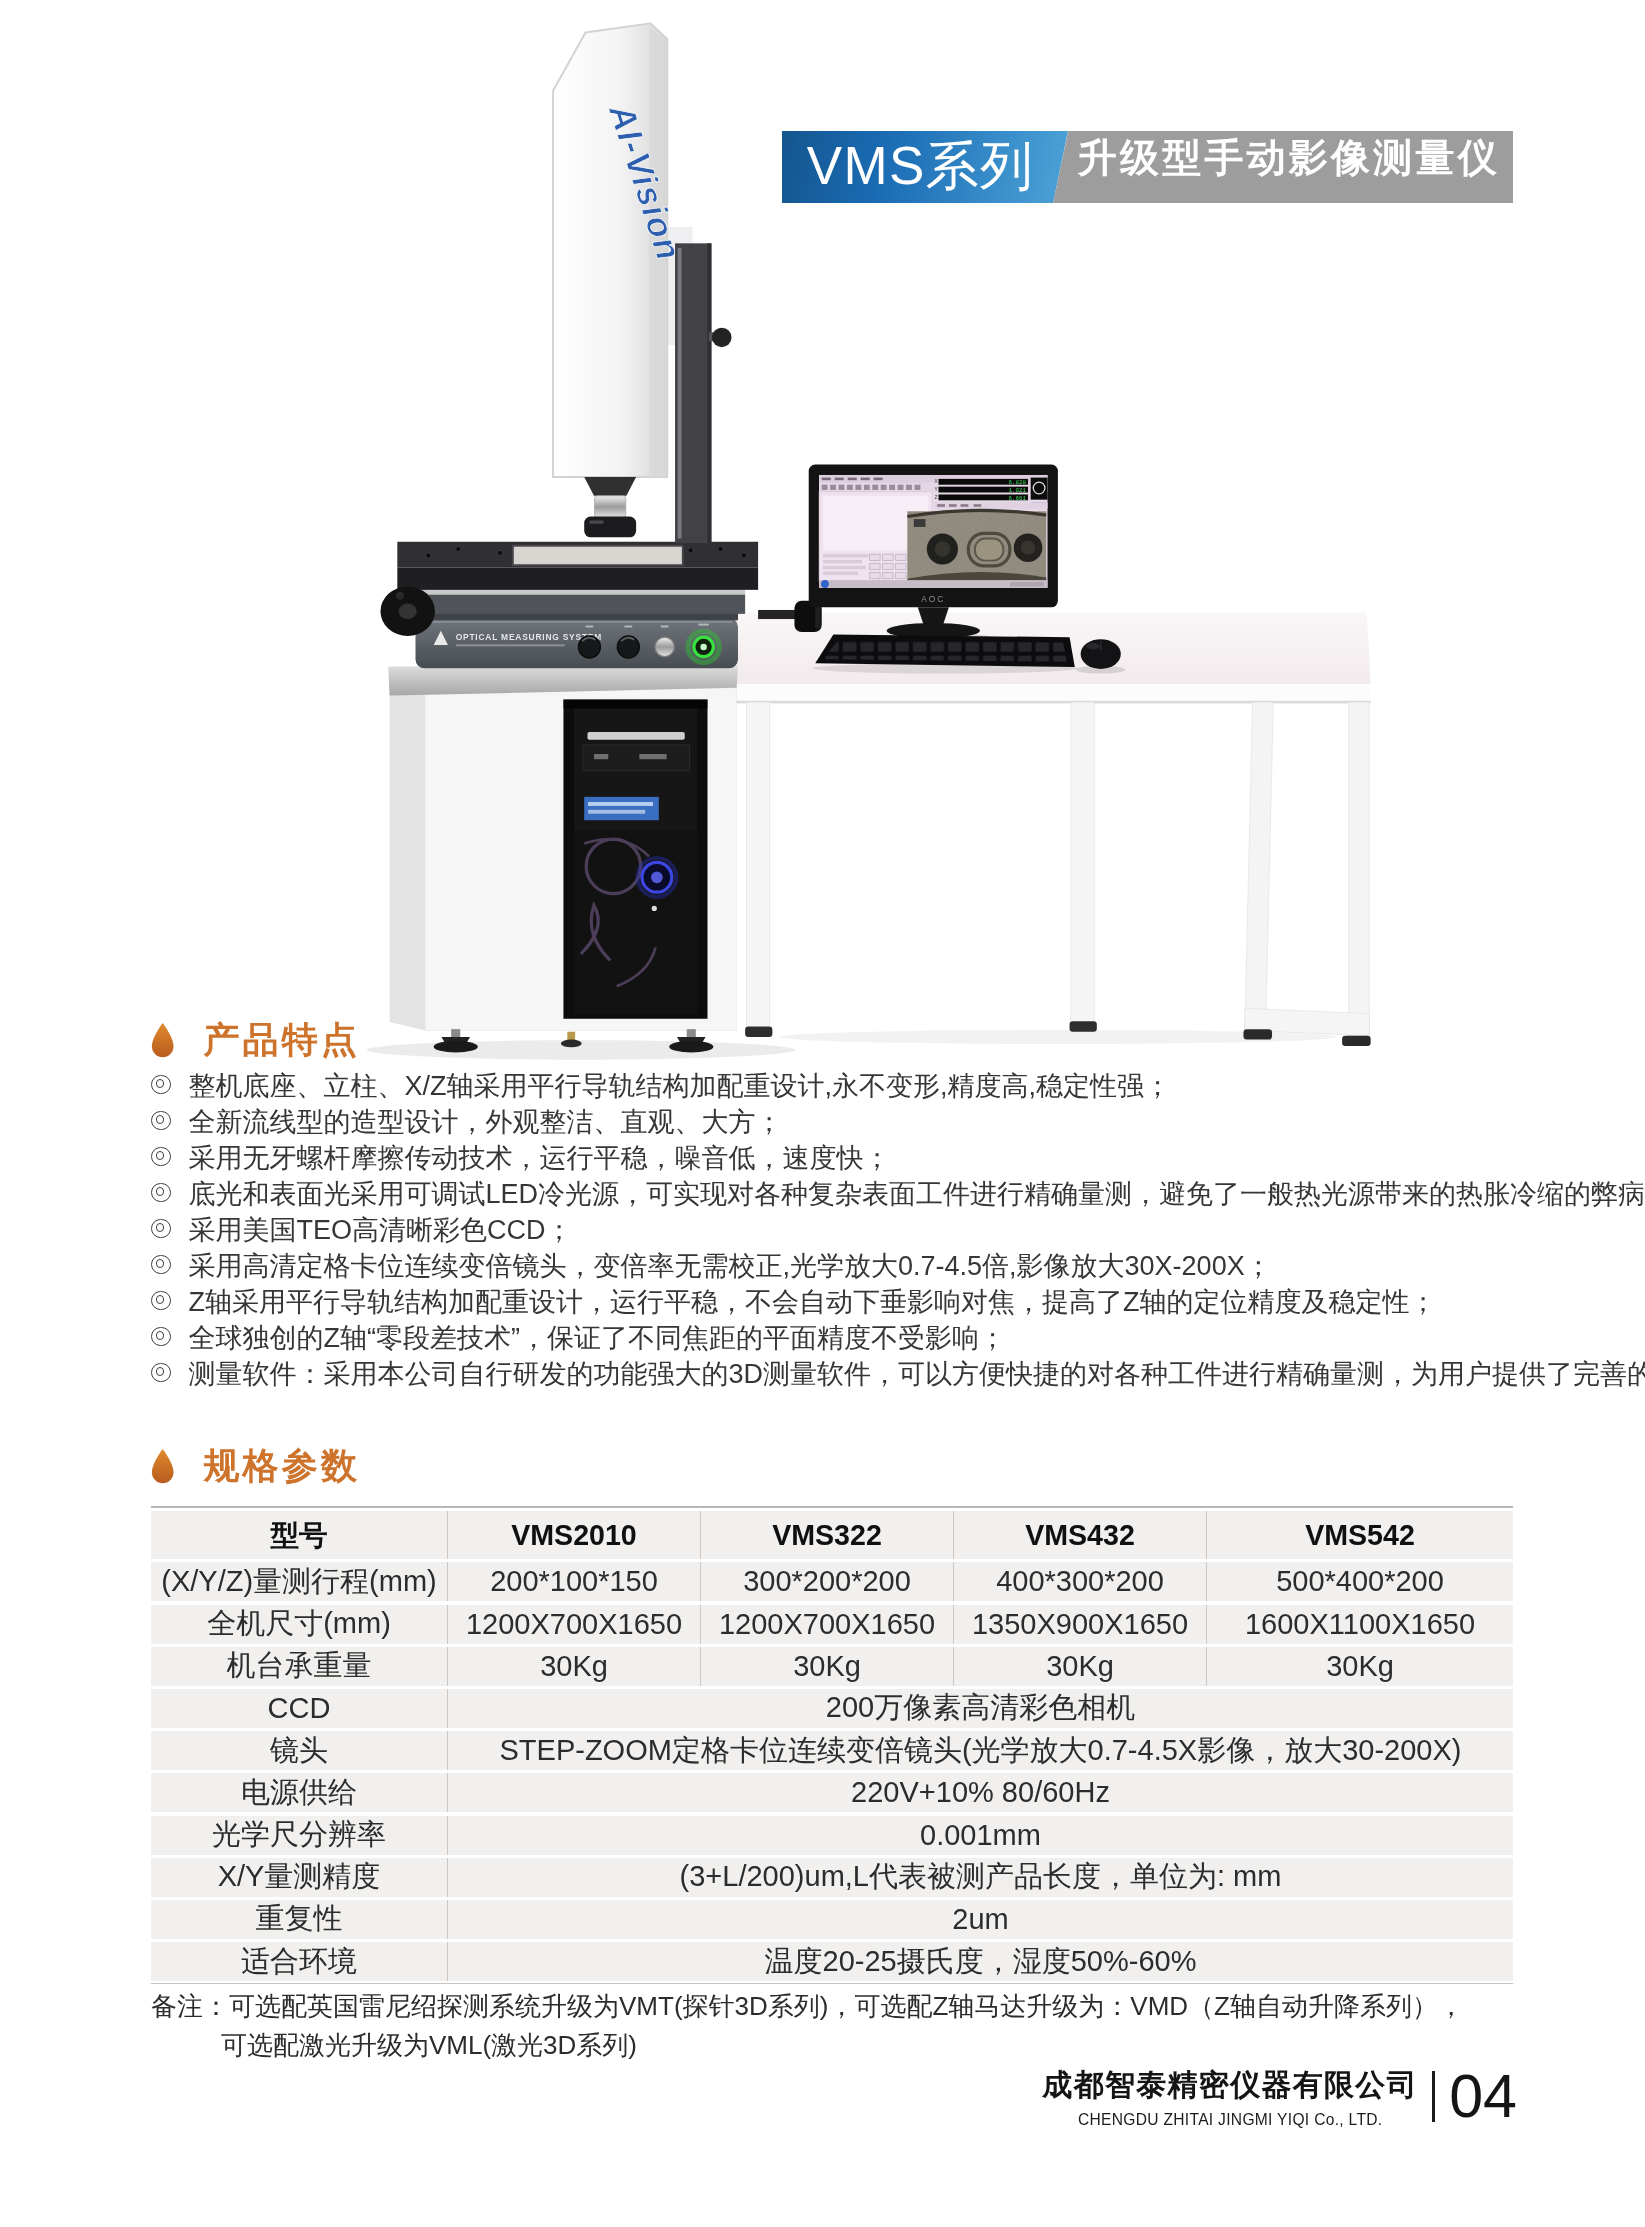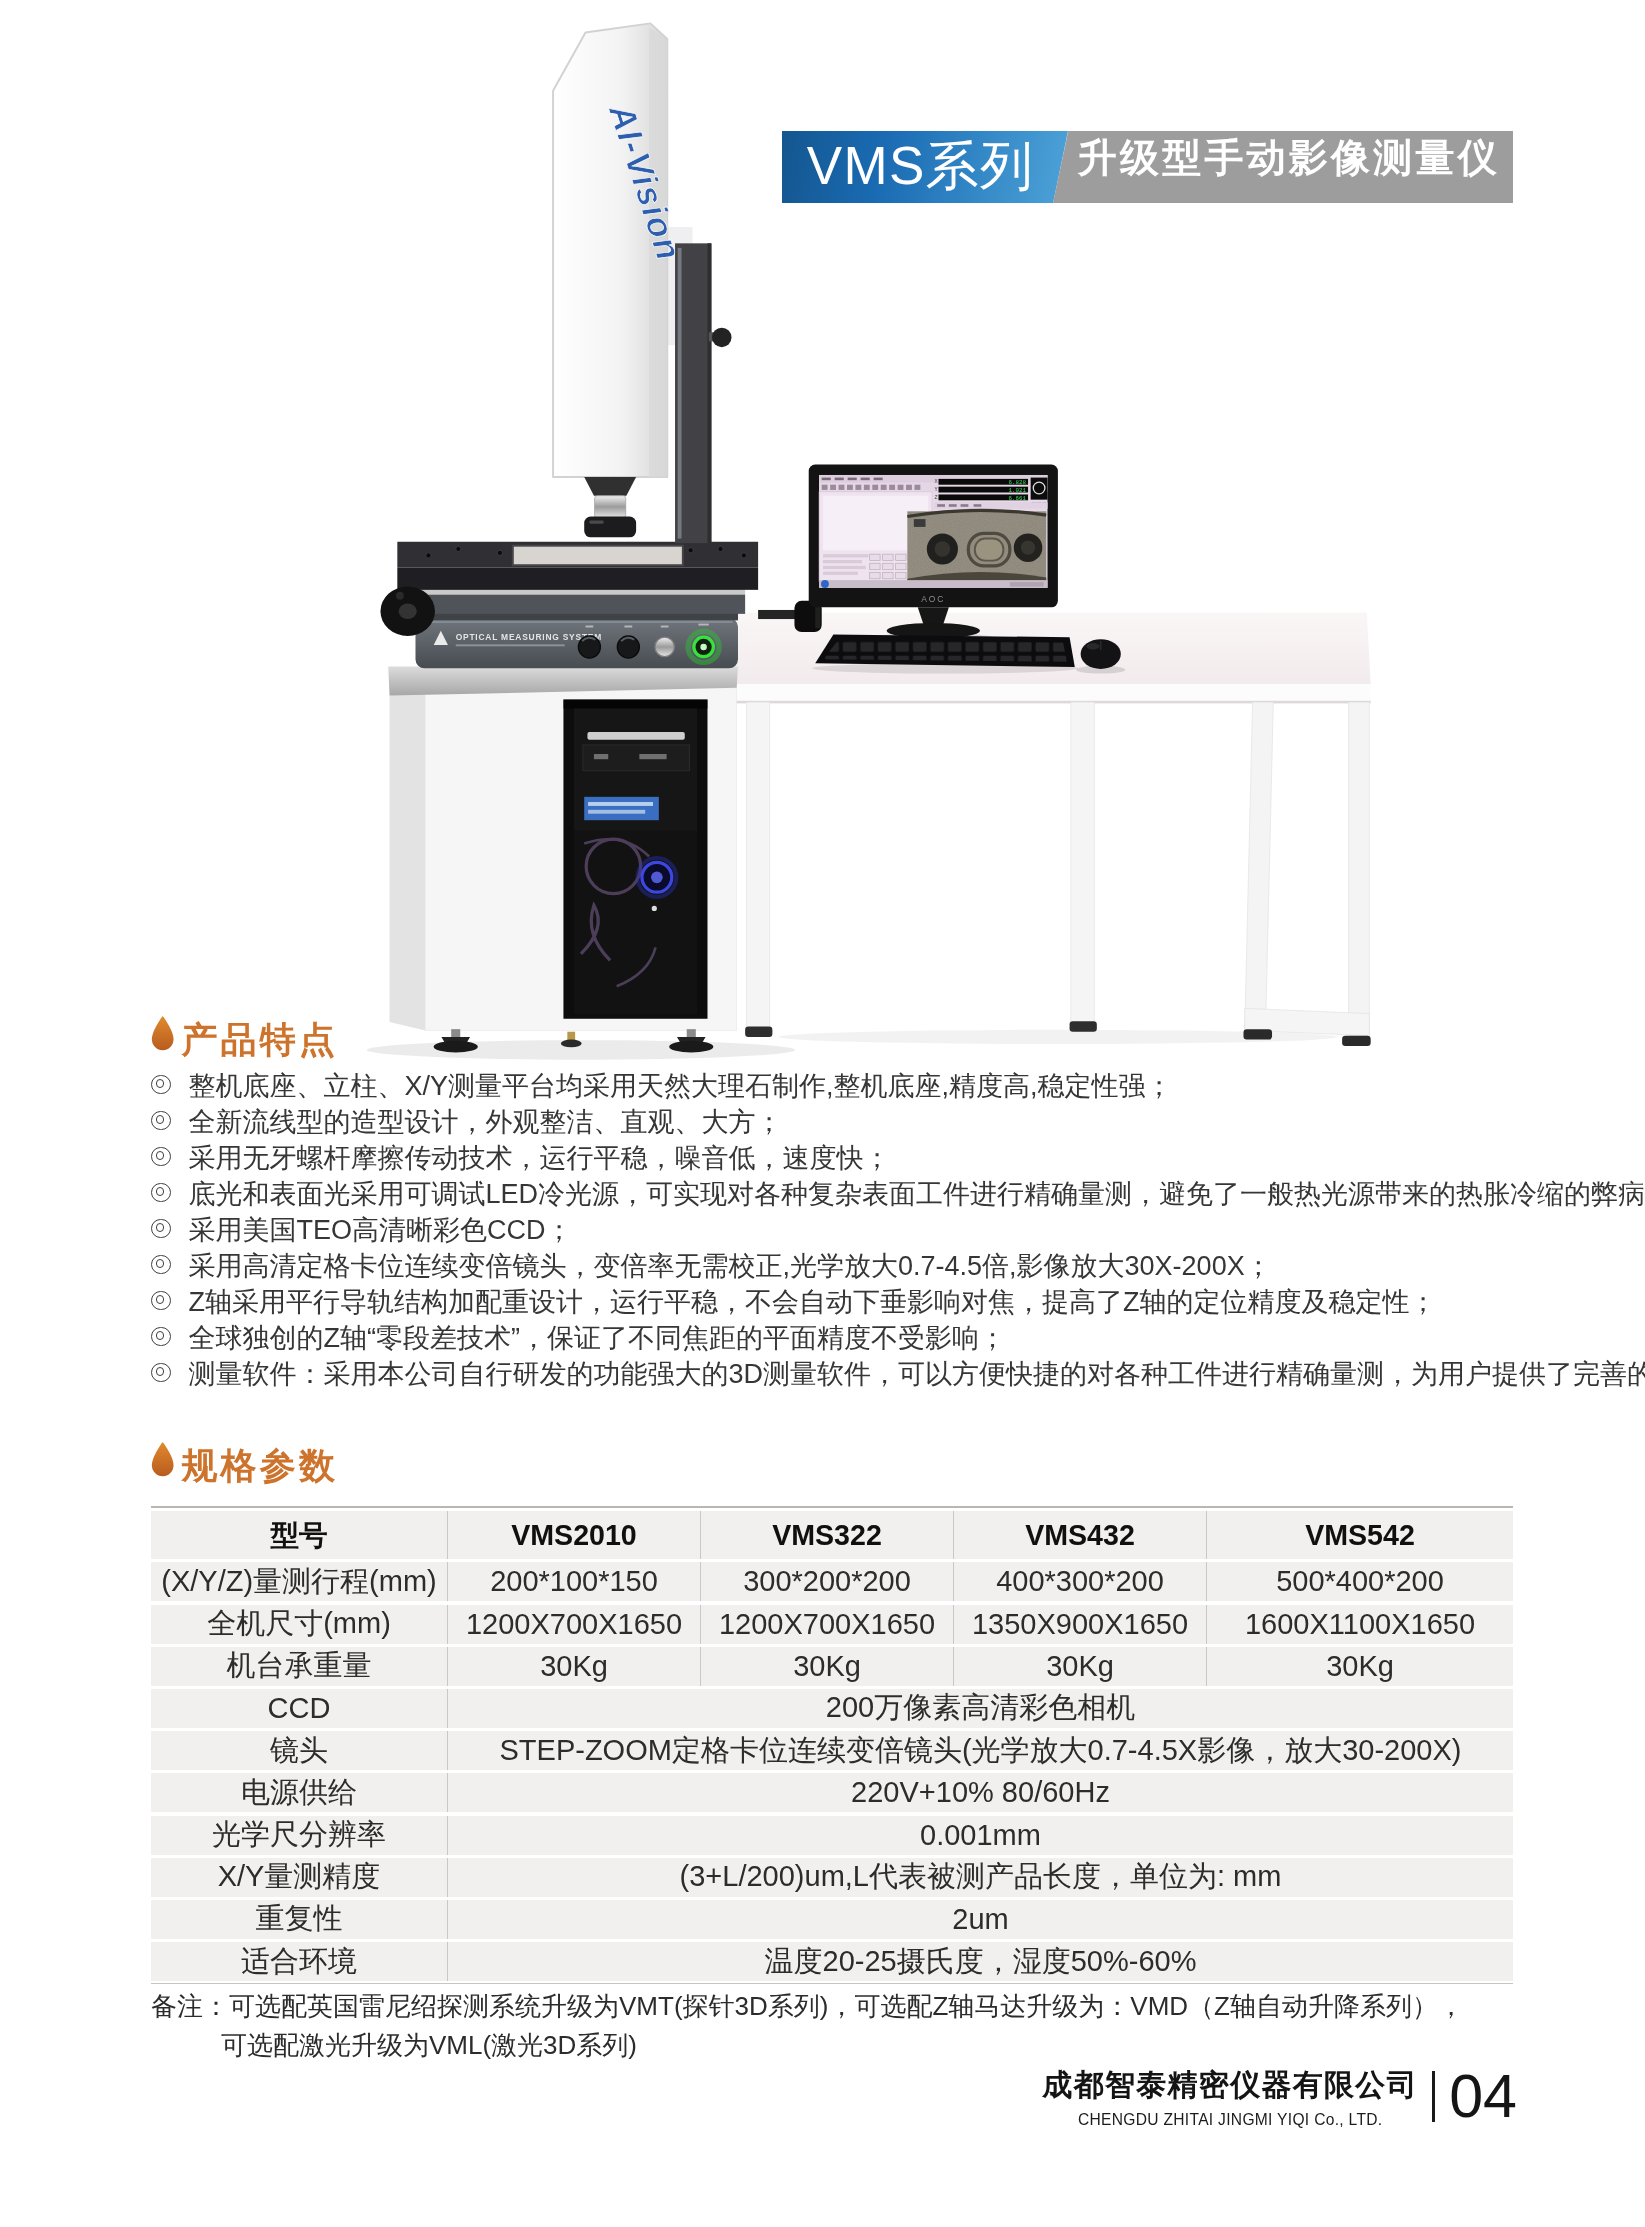--- a/index.html
+++ b/index.html
@@ -11,21 +11,21 @@
     background:linear-gradient(100deg,#14568f 0%,#1a6bb3 35%,#4da3d8 100%);
     clip-path:polygon(0 0,100% 0,94.8% 100%,0 100%);
     display:flex;align-items:center;justify-content:center;}
   .hdr-blue span{color:#fff;font-size:53px;font-weight:normal;letter-spacing:1.3px;padding-right:9px;}
   .hdr-gray{position:absolute;left:1053px;top:131px;width:460px;height:72px;background:#9d9d9d;
     clip-path:polygon(3.3% 0,100% 0,100% 100%,0 100%);
     display:flex;justify-content:center;}
   .hdr-gray span{color:#fff;font-size:39px;font-weight:bold;letter-spacing:3.2px;padding-left:11.7px;}
 
   
-  .sec-title{position:absolute;display:flex;align-items:flex-start;gap:7px;}
+  .sec-title{position:absolute;display:flex;align-items:center;gap:29px;}
   .sec-title h2{margin:0;font-size:36px;font-weight:bold;color:#cd732b;letter-spacing:3.2px;}
 
   
   .feat-list{position:absolute;left:151px;top:1070px;width:1480px;}
   .feat-row{display:flex;gap:18px;height:36px;align-items:flex-start;}
   .feat-bullet{flex:0 0 19.5px;width:19.5px;height:19.5px;border:1.9px solid #3f3f3f;border-radius:50%;
     margin-top:4.5px;position:relative;box-sizing:border-box;}
   .feat-bullet::after{content:"";position:absolute;left:50%;top:50%;width:6.5px;height:6.5px;
     margin:-5.2px 0 0 -5.2px;border:1.9px solid #3f3f3f;border-radius:50%;}
   .feat-text{font-size:27px;color:#363636;white-space:nowrap;line-height:32px;}
@@ -370,21 +370,21 @@
           <stop offset="1" stop-color="#b85c1e"></stop>
         </linearGradient>
       </defs>
     <path d="M14 0 C14 0 1 17 1 28 a13 13 0 0 0 26 0 C27 17 14 0 14 0 Z" fill="url(#gDrop)"></path>
   </svg>
   <h2>产品特点</h2>
 </div>
 <div class="feat-list">
     <div class="feat-row">
       <span class="feat-bullet"></span>
-      <span class="feat-text">整机底座、立柱、X/Y测量平台均采用天然大理石制作,整机底座,精度高,稳定性强；</span>
+      <span class="feat-text">整机底座、立柱、X/Z轴采用平行导轨结构加配重设计,永不变形,精度高,稳定性强；</span>
     </div>
     <div class="feat-row">
       <span class="feat-bullet"></span>
       <span class="feat-text">全新流线型的造型设计，外观整洁、直观、大方；</span>
     </div>
     <div class="feat-row">
       <span class="feat-bullet"></span>
       <span class="feat-text">采用无牙螺杆摩擦传动技术，运行平稳，噪音低，速度快；</span>
     </div>
     <div class="feat-row">

